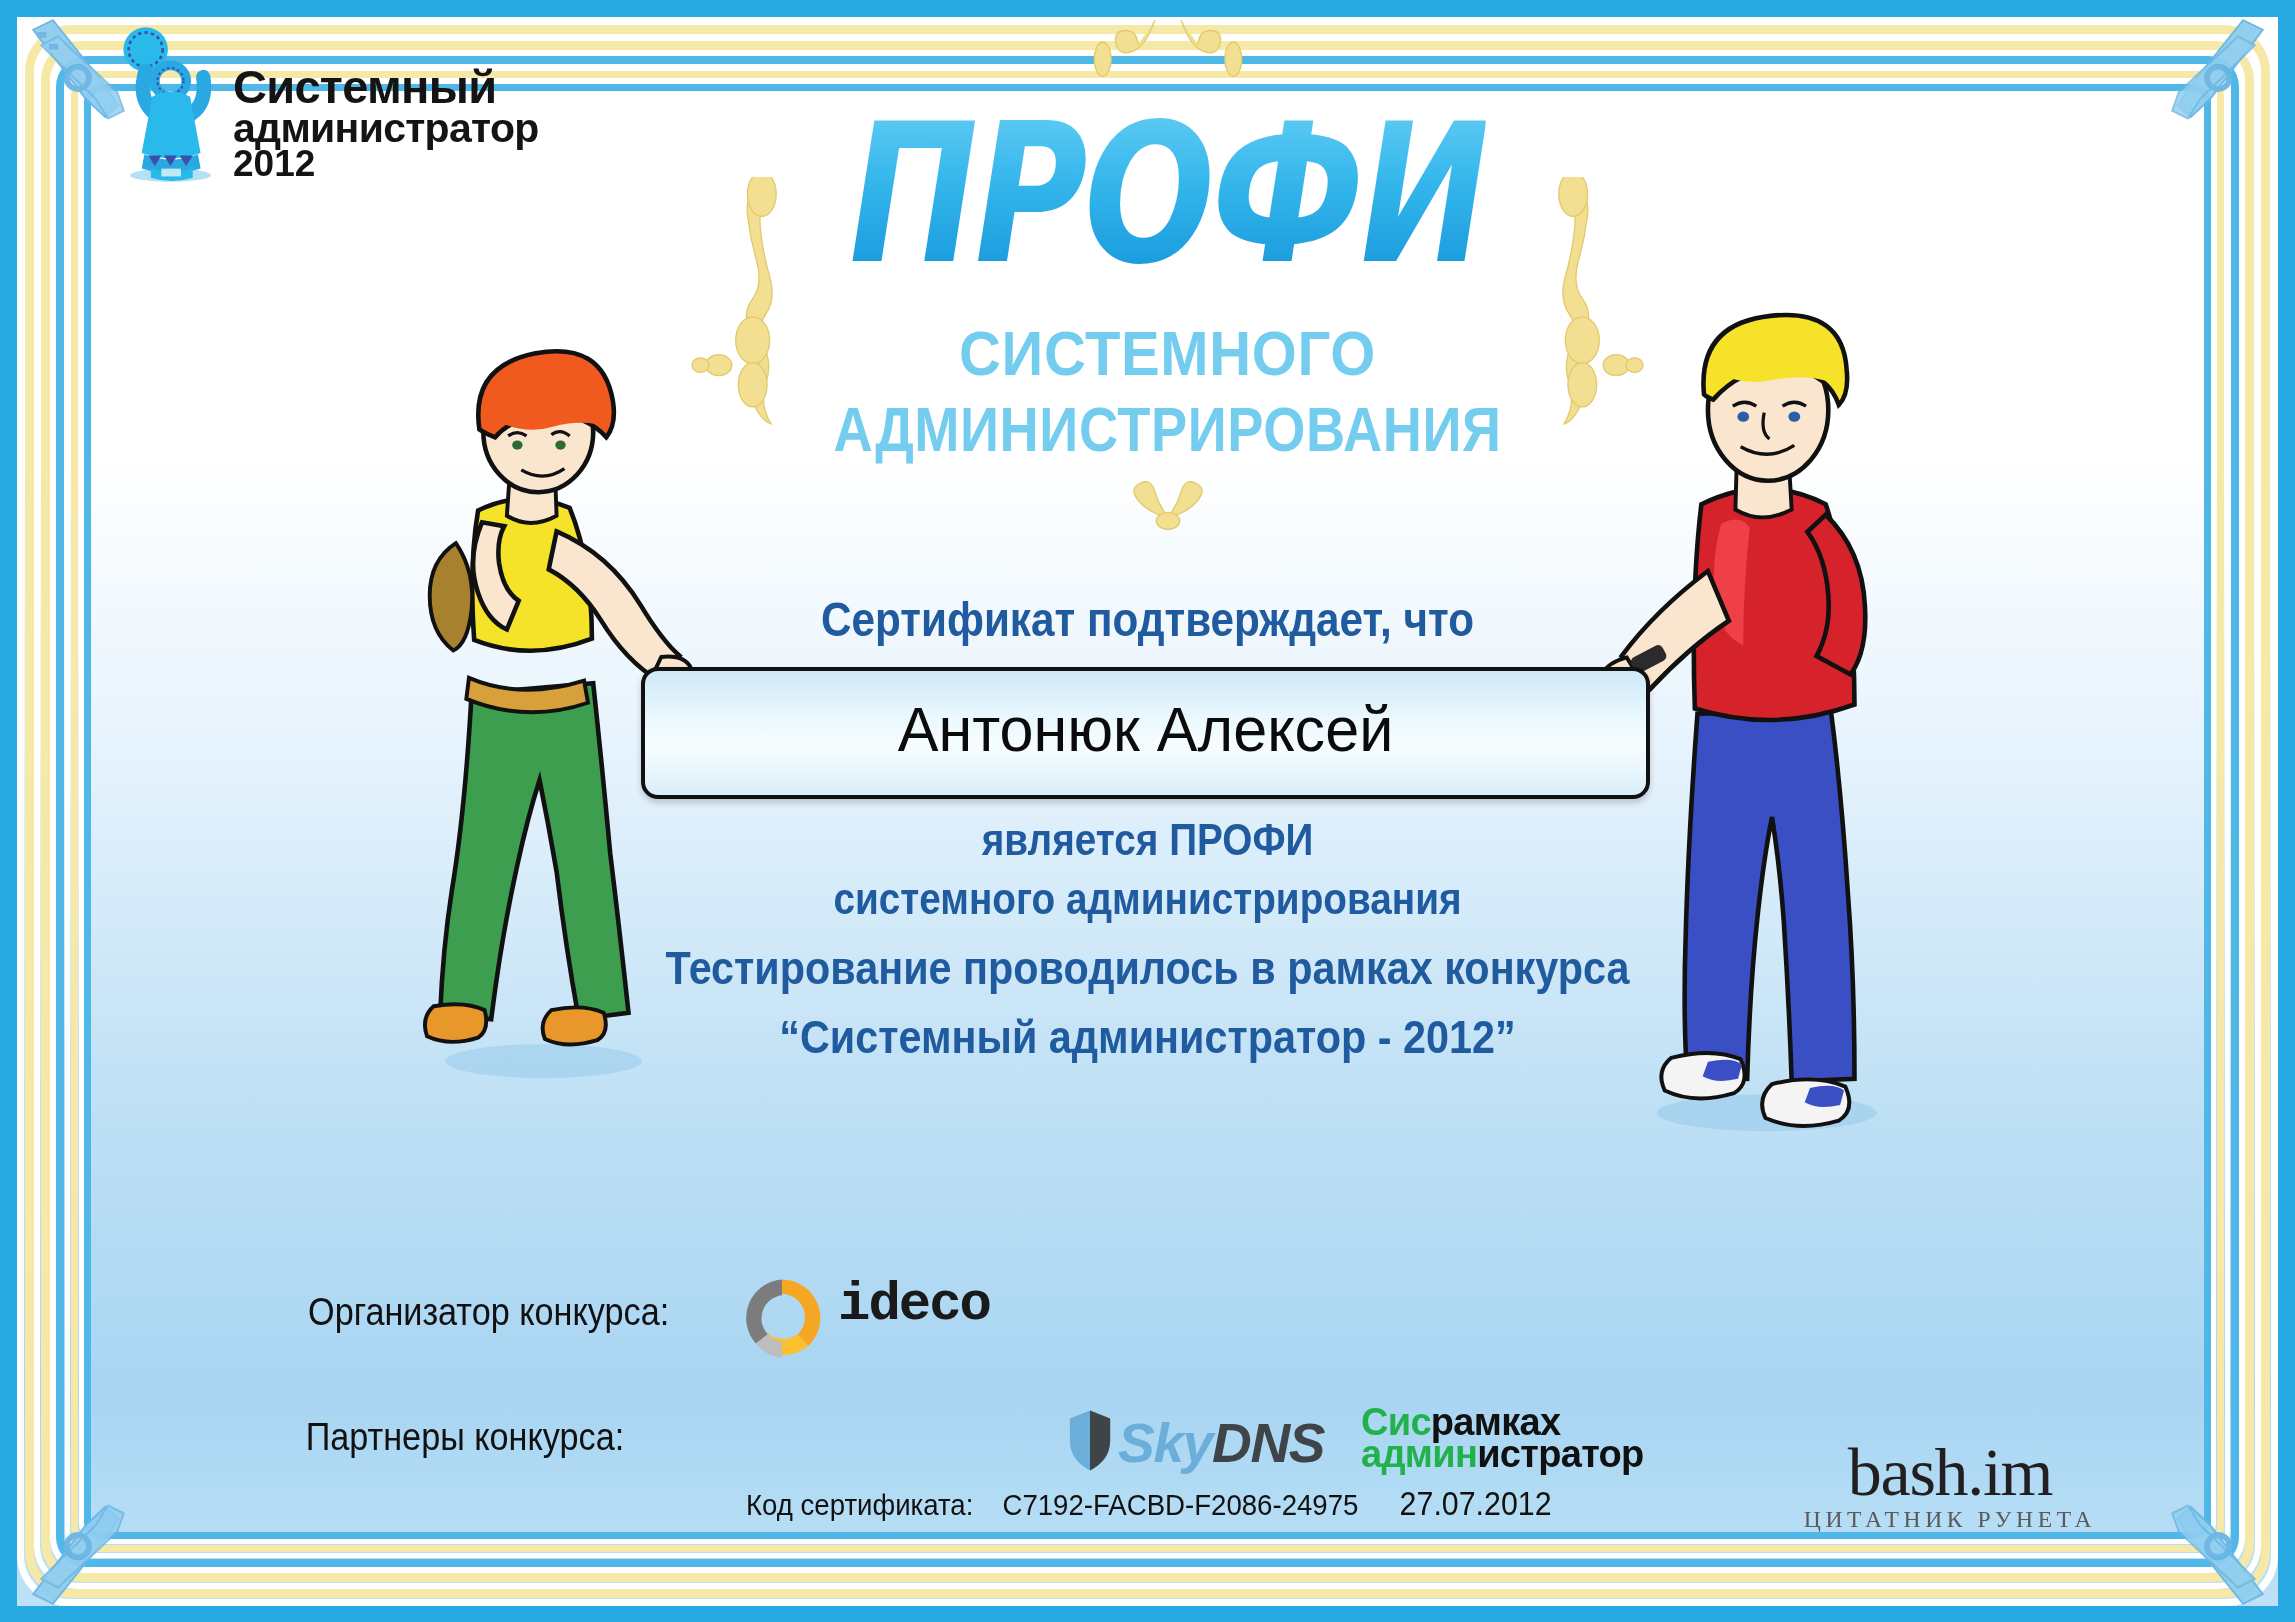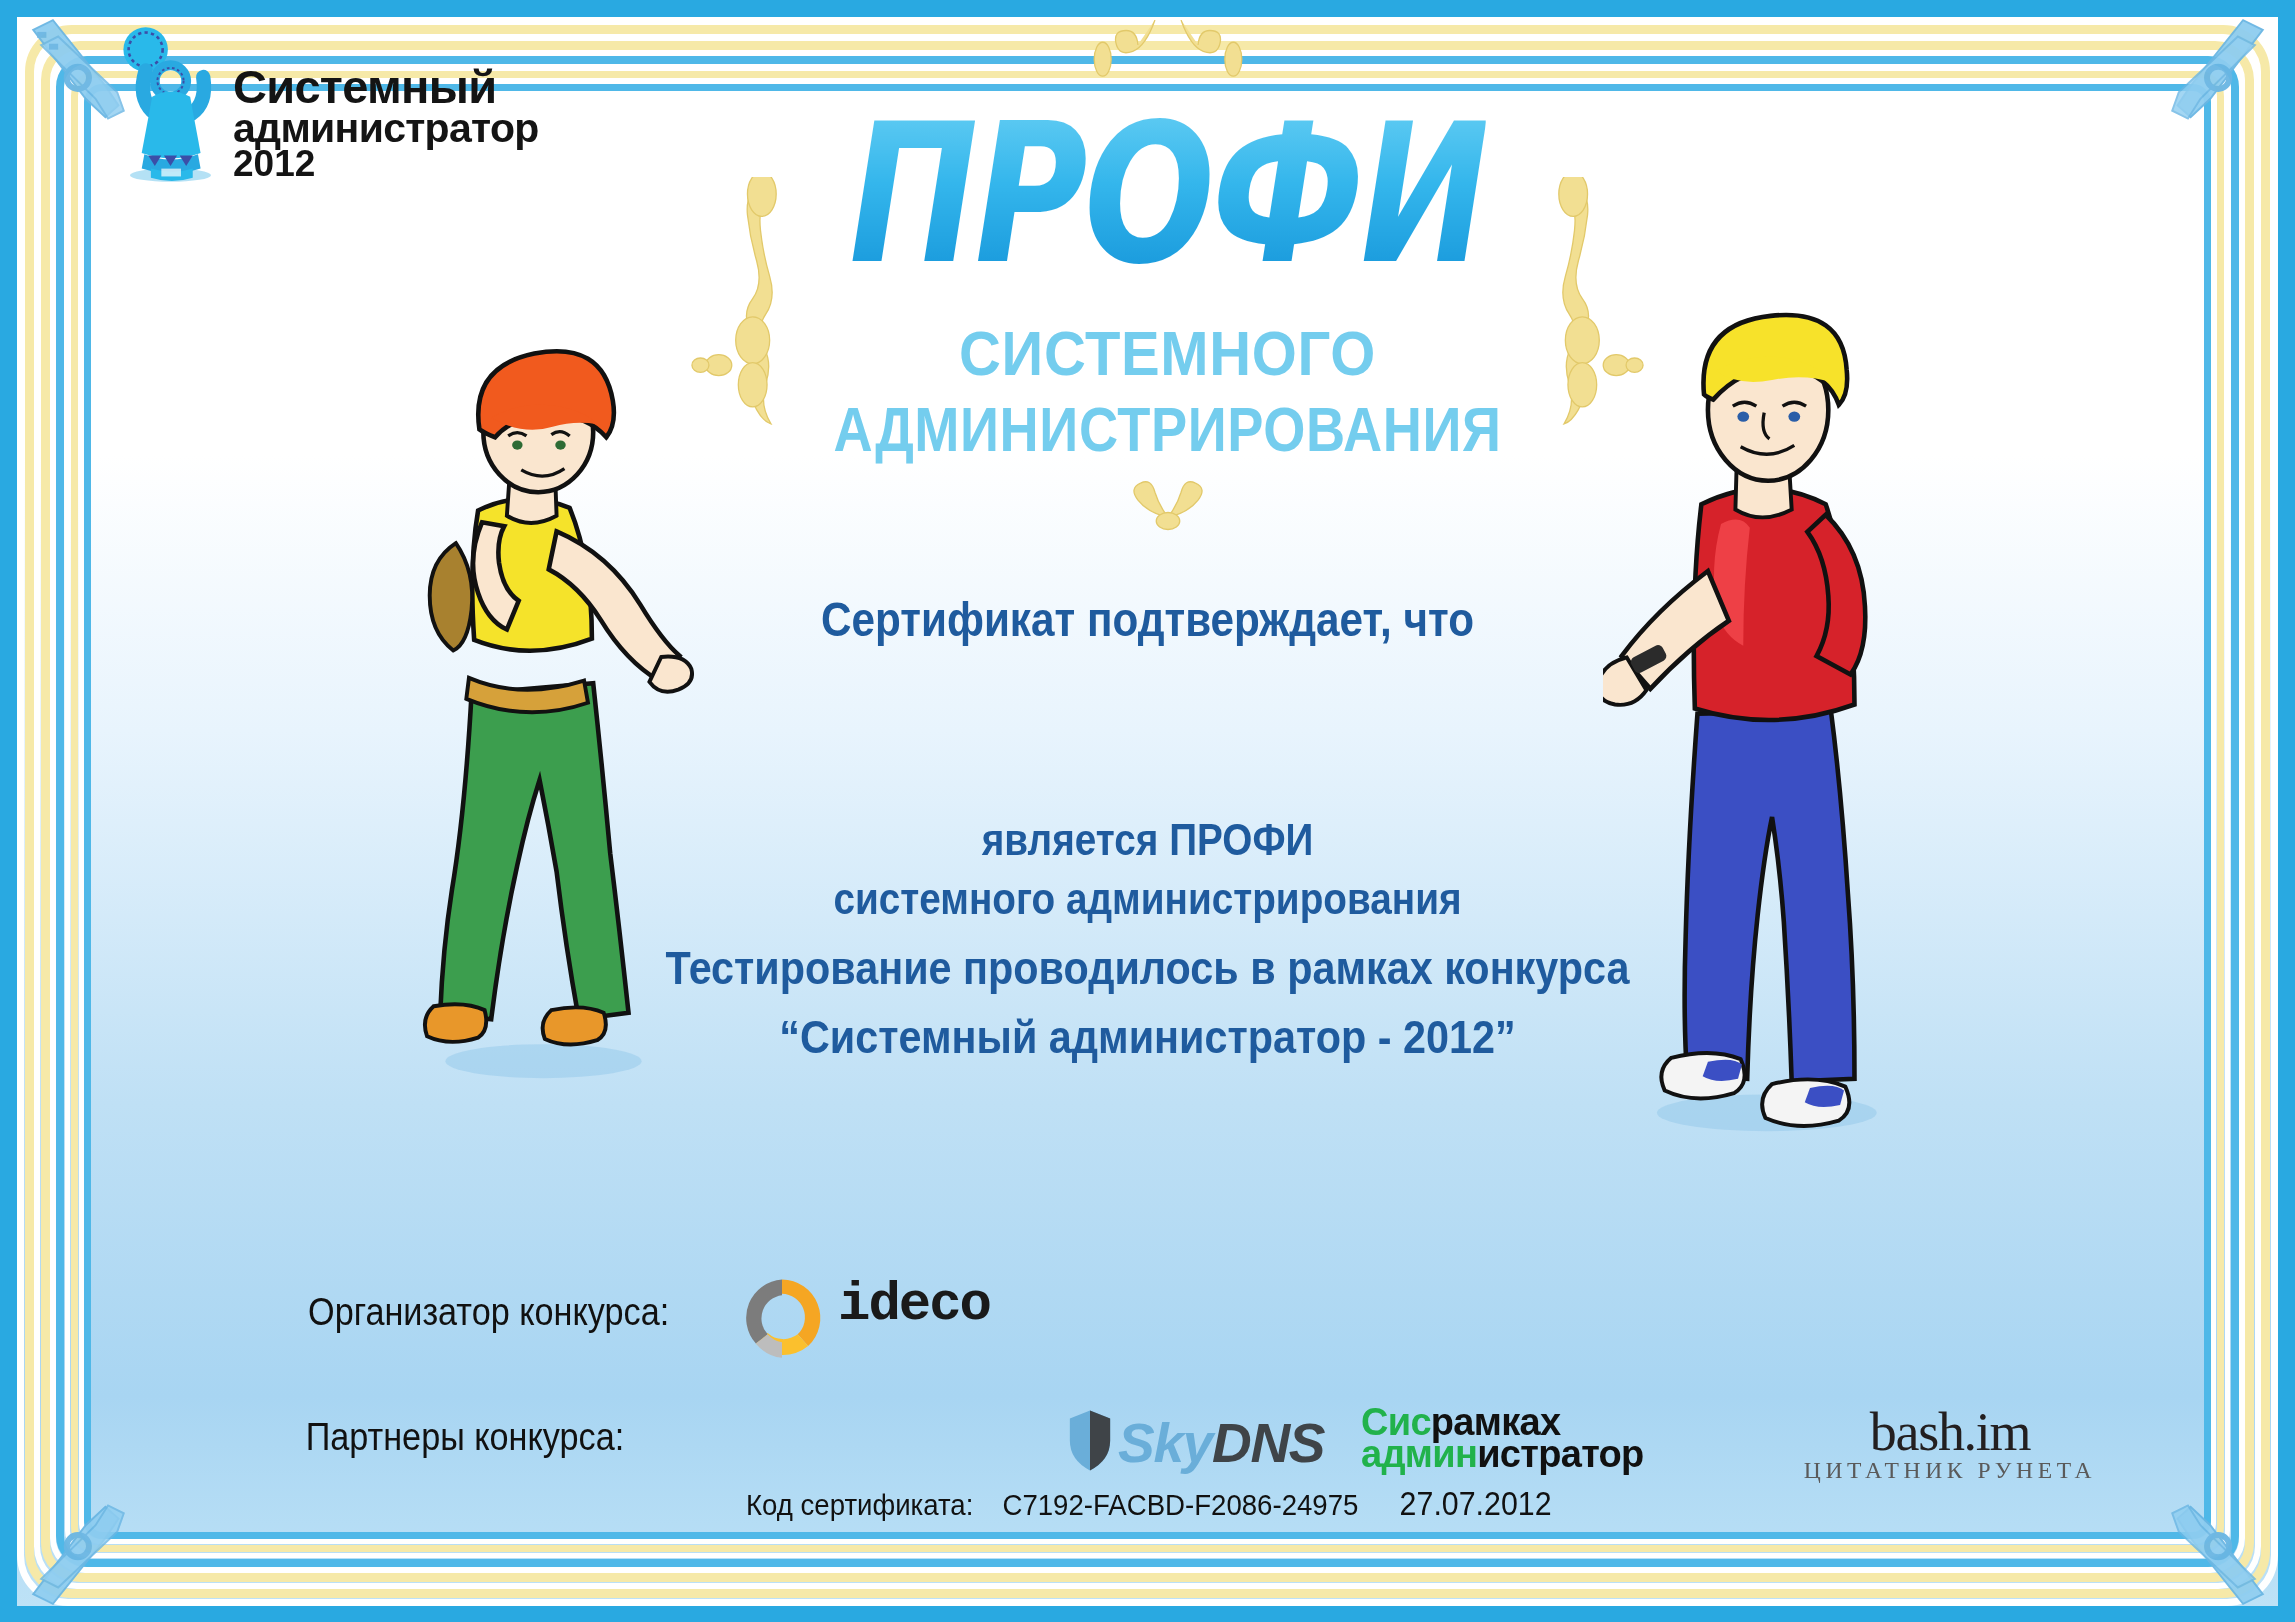--- a/index.html
+++ b/index.html
@@ -107,21 +107,21 @@
   .sky-b{color:#3f4448;}
 
   .sysadm-partner{position:absolute;left:1073px;top:11.8px;width:353px;height:79px;
       line-height:.86;font-family:"Liberation Sans",sans-serif;font-weight:bold;}
   .sp1{font-size:38px;letter-spacing:-0.7px;}
   .sp2{font-size:38px;letter-spacing:-0.7px;}
   .grn{color:#21b24b;}
   .blk{color:#111;}
 
   .bashim{position:absolute;left:1492px;top:6.5px;width:340px;height:92px;text-align:center;}
-  .bash-main{font-family:"Liberation Serif",serif;font-size:54px;color:#231f20;letter-spacing:-1.3px;}
+  .bash-main{font-family:"Liberation Serif",serif;font-size:68px;color:#231f20;letter-spacing:-1.3px;margin-top:32px;}
   .bash-sub{font-family:"Liberation Serif",serif;font-size:23.6px;color:#5a5a5a;letter-spacing:4.6px;margin-top:-5.2px;}
 
   
   .code-line{position:absolute;left:0;right:0;top:1485px;text-align:center;}
   .code-inner{display:inline-block;font-size:30px;color:#111;
       font-family:"Liberation Sans",sans-serif;transform:scaleX(.92);white-space:nowrap;}
   .code-date{margin-left:17px;font-size:33px;}
 
   
   .char{position:absolute;}
@@ -322,20 +322,23 @@
       <path d="M274 150 q18 -12 36 0"></path>
       <path d="M210 212 q42 24 82 -2"></path>
       <path d="M246 160 q-6 30 8 40"></path>
     </g>
     <ellipse cx="214" cy="166" rx="9" ry="8" fill="#2a5ea8"></ellipse>
     <ellipse cx="292" cy="166" rx="9" ry="8" fill="#2a5ea8"></ellipse>
   </svg>
 
   <div class="confirm-line">Сертификат подтверждает, что</div>
 
+  <div class="name-panel">
+    <div class="name-text">Антонюк Алексей</div>
+  </div>
 
   <div class="body-lines">
     <div class="bl bl1">является ПРОФИ</div>
     <div class="bl bl2">системного администрирования</div>
     <div class="bl bl3">Тестирование проводилось в рамках конкурса</div>
     <div class="bl bl4">“Системный администратор - 2012”</div>
   </div>
 
 
   <div class="org-row">

